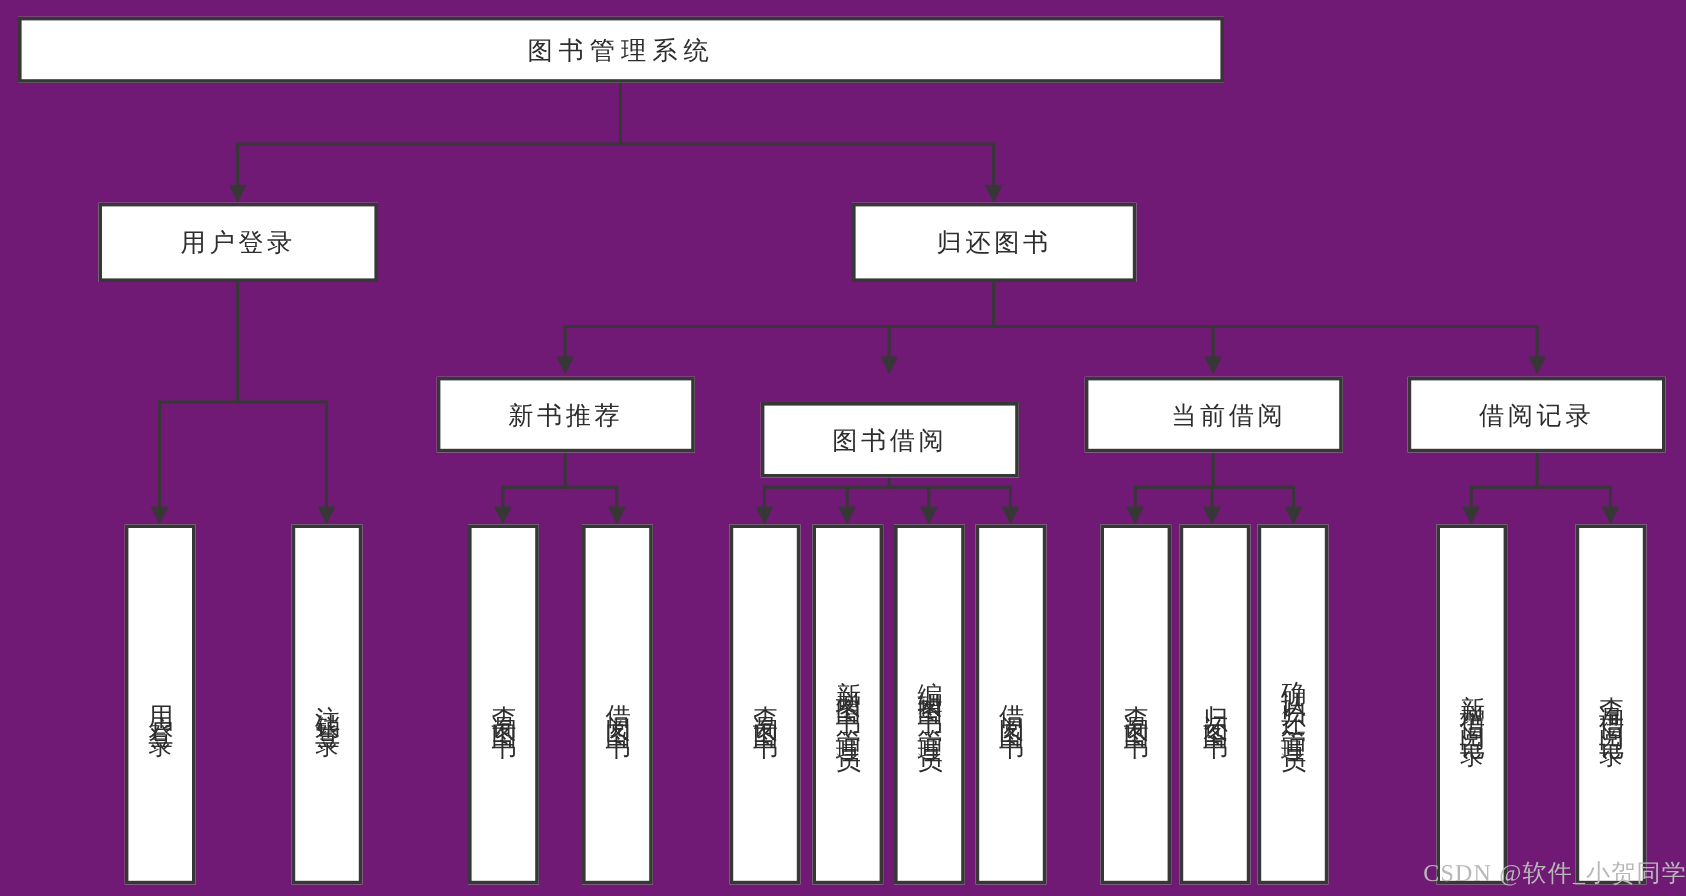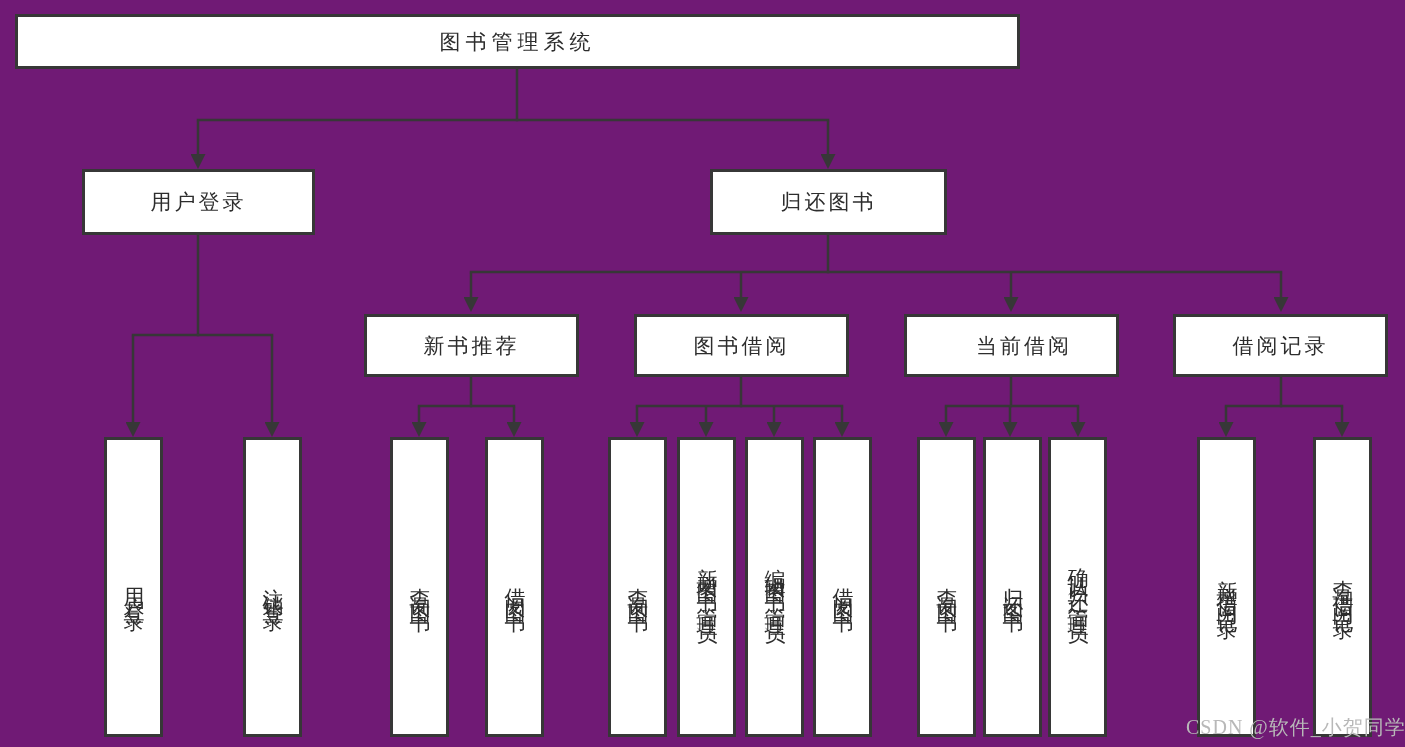--- a/index.html
+++ b/index.html
@@ -31,21 +31,21 @@
     letter-spacing: 3px;
     white-space: nowrap;
   }
   .root-box  { left: 15px;  top: 14px;  width: 1005px; height: 55px; }
   .root-box .hlabel { letter-spacing: 5px; }
   .l2-box    { top: 169px; height: 66px; }
   .l2-a { left: 82px;  width: 233px; }
   .l2-b { left: 710px; width: 237px; }
   .l3-box    { top: 314px; height: 63px; width: 215px; }
   .l3-1 { left: 364px; }
-  .l3-2 { left: 634px; }
+  .l3-2 { left: 634px; margin-top: 21px; }
   .l3-3 { left: 904px; padding-left: 25px; }
   .l3-4 { left: 1173px; }
   .leaf {
     top: 437px;
     height: 300px;
     width: 59px;
   }
   .vtext {
     writing-mode: vertical-rl;
     text-orientation: mixed;

